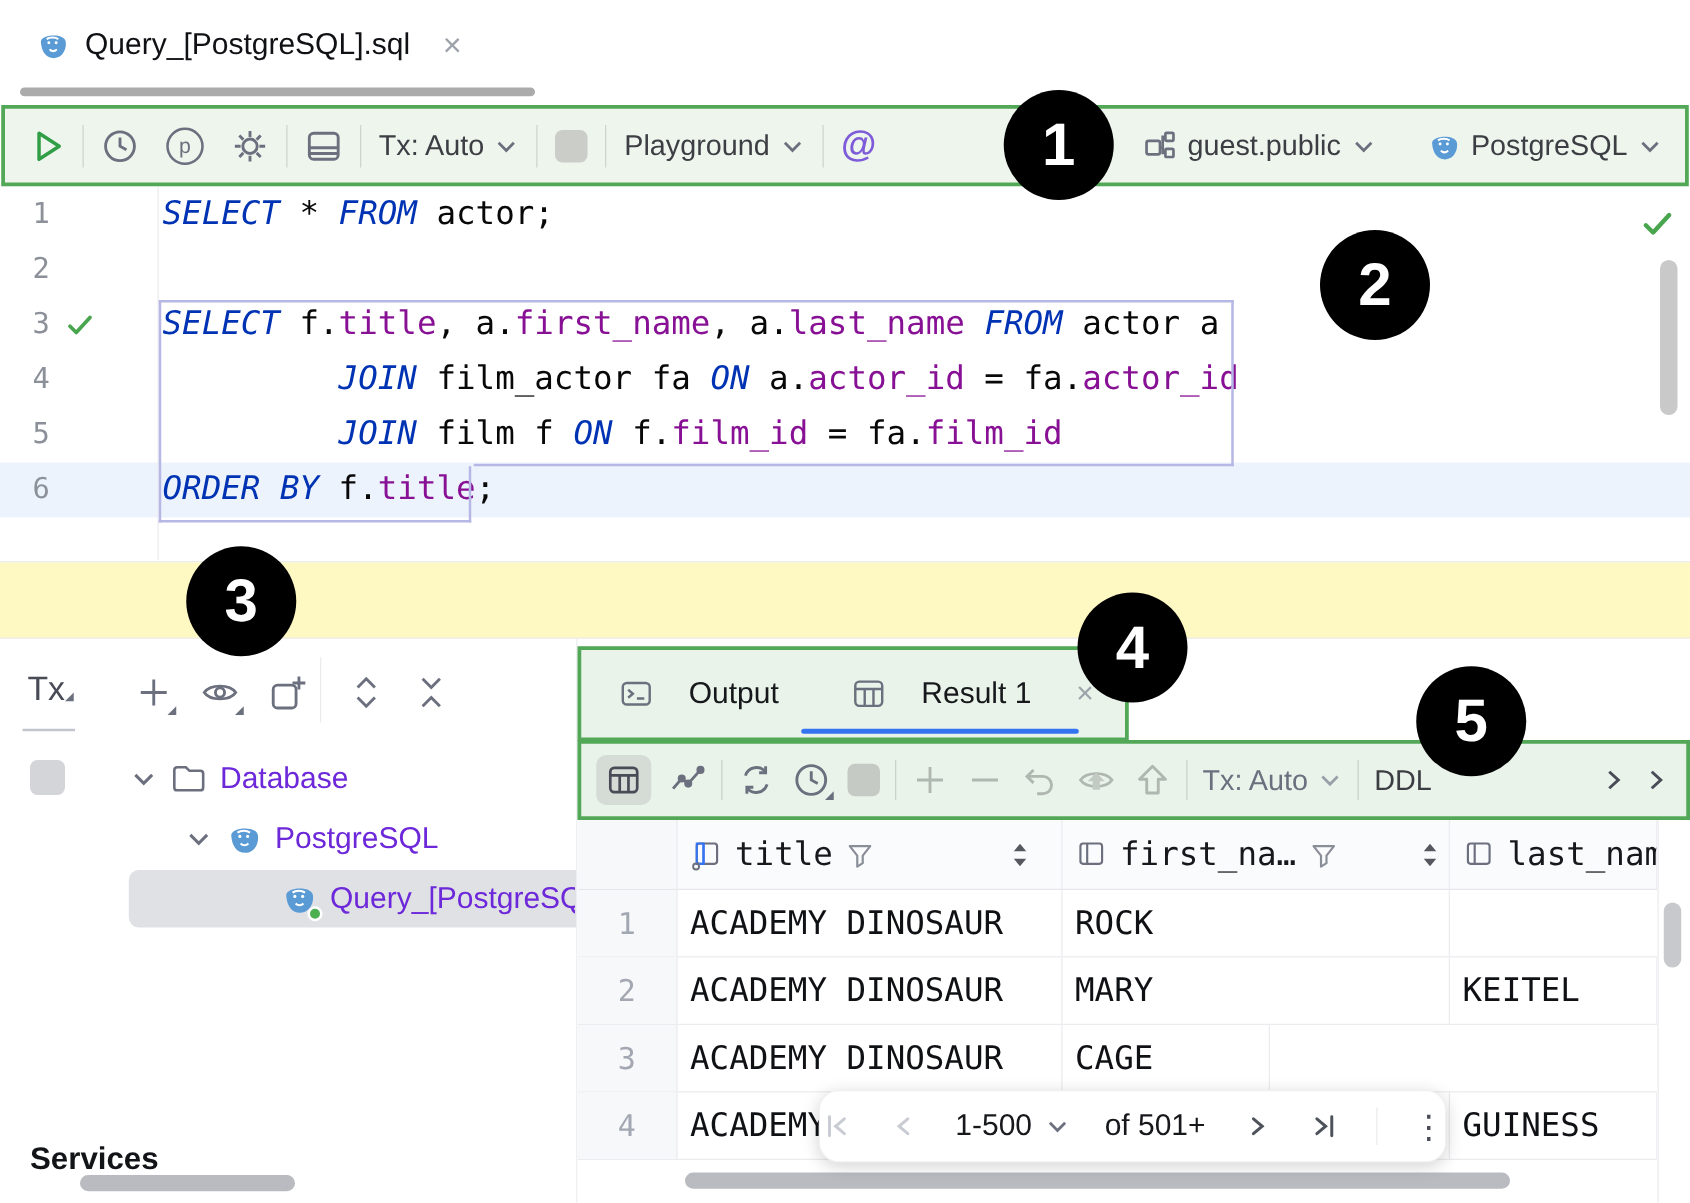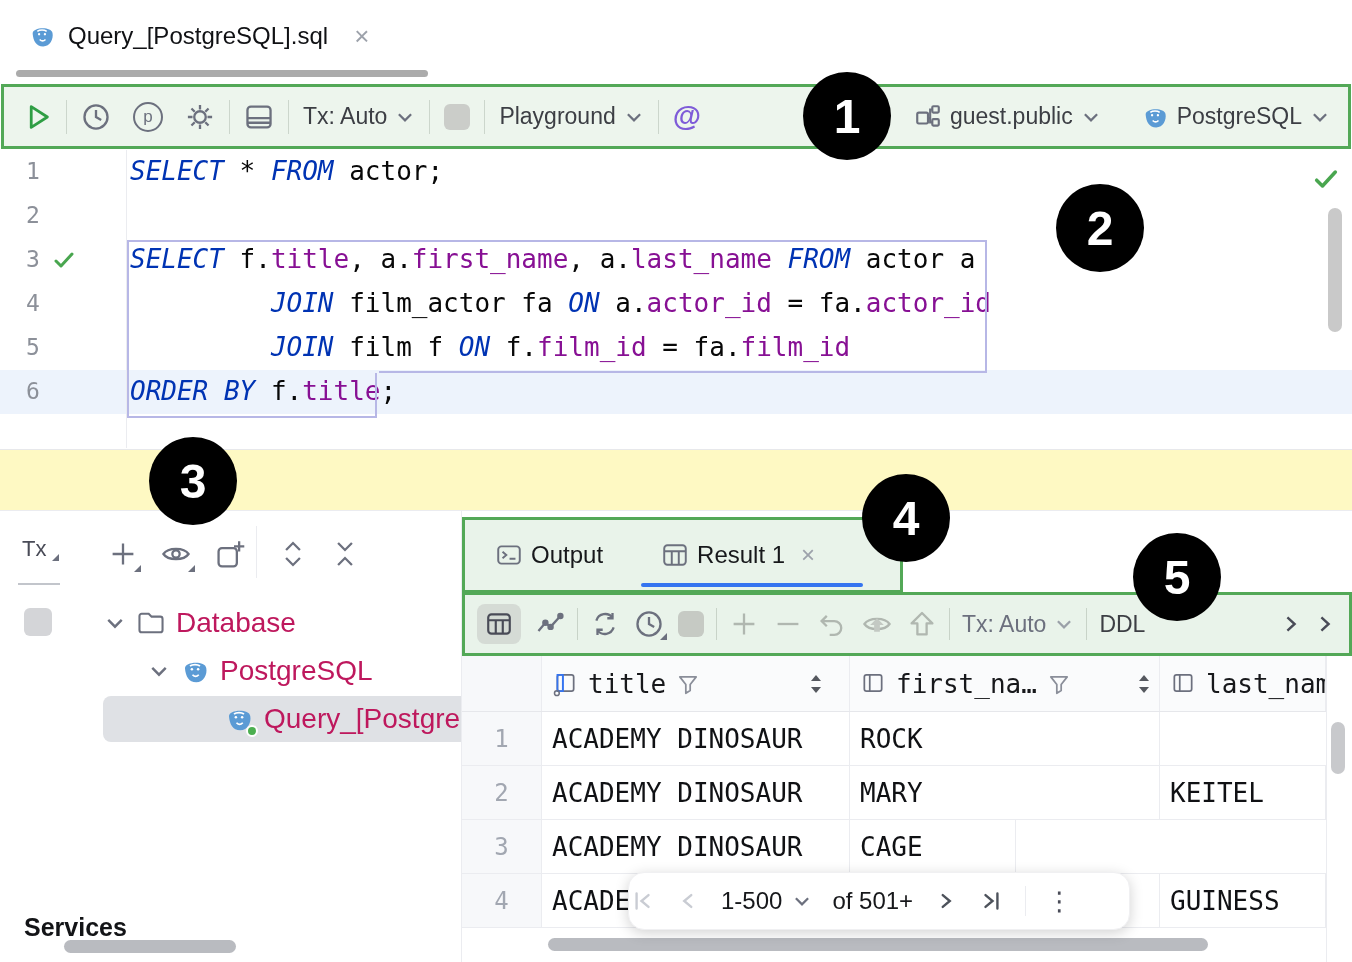--- a/index.html
+++ b/index.html
@@ -50,39 +50,39 @@
   
   #panel-top-border { left:0; top:449px; width:1352px; height:1px; background:#e7e8eb; }
   #services-header { left:0; top:450px; width:1352px; height:61px; background:#fef9c3;
       border-bottom:1px solid #ebecf0; }
   #services-title { left:24px; top:463px; font-size:25px; font-weight:bold; color:#131417; position:absolute; }
   #services-kebab { left:1246px; top:462px; position:absolute; font-size:27px; color:#6c707e; letter-spacing:0; line-height:1.2;}
   #services-minus { left:1294px; top:458px; position:absolute; font-size:30px; color:#6c707e; }
 
   #services-toolbar { left:0; top:512px; width:461px; height:80px; }
   .svc-ic { position:absolute; top:27px; }
-  #tx-tab { left:22px; top:24px; position:absolute; font-size:22px; color:#494b57; }
+  #tx-tab { left:22px; top:24px; position:absolute; font-size:27px; color:#494b57; }
   .corner-tri { position:absolute; width:0; height:0; border-left:7px solid transparent; border-bottom:7px solid #6c707e; }
   #tx-underline { left:18px; top:71px; width:42px; height:2px; background:#c2c5cb; position:absolute; }
   .svc-sep { left:256px; top:14px; width:1px; height:52px; background:#ebecf0; position:absolute; }
 
   #panel-vdivider { left:461px; top:511px; width:1px; height:451px; background:#ebecf0; }
 
-  .tree-row { position:absolute; height:46px; display:flex; align-items:center; gap:10px; font-size:28px; color:#be185d; }
+  .tree-row { position:absolute; height:46px; display:flex; align-items:center; gap:10px; font-size:24px; color:#6d28d9; }
   #tree-sel-bg { left:103px; top:696px; width:358px; height:46px; background:#dfe1e5; border-radius:8px 0 0 8px; }
   #services-stop { left:24px; top:608px; width:28px; height:28px; border-radius:6px; background:#d4d5d8; }
   .pg-dot { position:absolute; right:-4px; bottom:-3px; width:12px; height:12px; border-radius:50%;
             background:#4caf50; border:2px solid #fff; }
   #left-hscroll { left:64px; top:940px; width:172px; height:13px; border-radius:7px; background:#b9bbc0; }
 
   
   #result-tabrow { left:462px; top:517px; width:890px; height:76px; background:#fff; border-bottom:1px solid #ebecf0; }
   #result-tabbox { left:0; top:0; width:441px; height:76px; background:#e9f3ea; border:3px solid #53a857;
       position:absolute; display:flex; align-items:center; }
-  .rtab { display:flex; align-items:center; gap:8px; font-size:24px; color:#17181b;text-align:right; }
+  .rtab { display:flex; align-items:center; gap:28px; font-size:24px; color:#17181b;text-align:right; }
   #tab-output { margin-left:30px; }
   #tab-result { margin-left:58px; }
   #tab-result .close { font-size:24px; color:#9da2ab; margin-left:8px; }
   #result-tab-underline { position:absolute; left:176px; bottom:3px; width:222px; height:4px; background:#3574f0; border-radius:2px; }
 
   
   #result-toolbar { left:462px; top:592px; width:890px; height:64px; background:#e9f3ea;
       border:3px solid #53a857; display:flex; align-items:center; padding:0 12px; }
   .rt-sep { width:1px; height:32px; background:#c8d3c8; margin:0 12px; }
   .rt-sel { background:#d5dbd5; border-radius:8px; padding:6px 8px; }
@@ -103,22 +103,22 @@
           justify-content:center; font-family:"DejaVu Sans Mono",monospace; font-size:24px; color:#a2a7b1; }
   .tcell { border-right:1px solid #ebecf0; display:flex; align-items:center; padding-left:10px;
            font-family:"DejaVu Sans Mono",monospace; font-size:26px; color:#101114; white-space:nowrap; overflow:hidden; }
   .c1 { width:308px; } .c2 { width:310px; } .c3 { width:166px; }
 
   #grid-vtrack { left:1326px; top:656px; width:26px; height:306px; background:#fff; border-left:1px solid #ebecf0; }
   #grid-vscroll { left:1331px; top:722px; width:14px; height:52px; border-radius:7px; background:#c8c9cc; }
   #grid-hscroll { left:548px; top:938px; width:660px; height:13px; border-radius:7px; background:#b9bbc0; }
 
   
-  #pager { left:628px; top:872px; width:502px; height:58px; background:#fff; border-radius:16px;
-      box-shadow:0 3px 14px rgba(0,0,0,0.18); display:flex; align-items:center; justify-content:flex-start;
+  #pager { left:655px; top:872px; width:502px; height:58px; background:#fff; border-radius:16px;
+      box-shadow:0 3px 14px rgba(0,0,0,0.18); display:flex; align-items:center; justify-content:space-between;
       gap:20px; z-index:40; border:1px solid #f0f0f2; }
   #pager .txt { font-size:24px; color:#17181b; }
   #pager .kebab { font-size:26px; color:#494b57; line-height:1; }
   .pg-sep { width:1px; height:30px; background:#ebecf0; }
 
   
   .badge { position:absolute; width:88px; height:88px; border-radius:50%; background:#000; color:#fff;
       display:flex; align-items:center; justify-content:center; font-size:48px; font-weight:bold; z-index:60; }
   #badge-1 { left:803px; top:72px; } #badge-2 { left:1056px; top:184px; }
   #badge-3 { left:149px; top:437px; } #badge-4 { left:862px; top:474px; }

